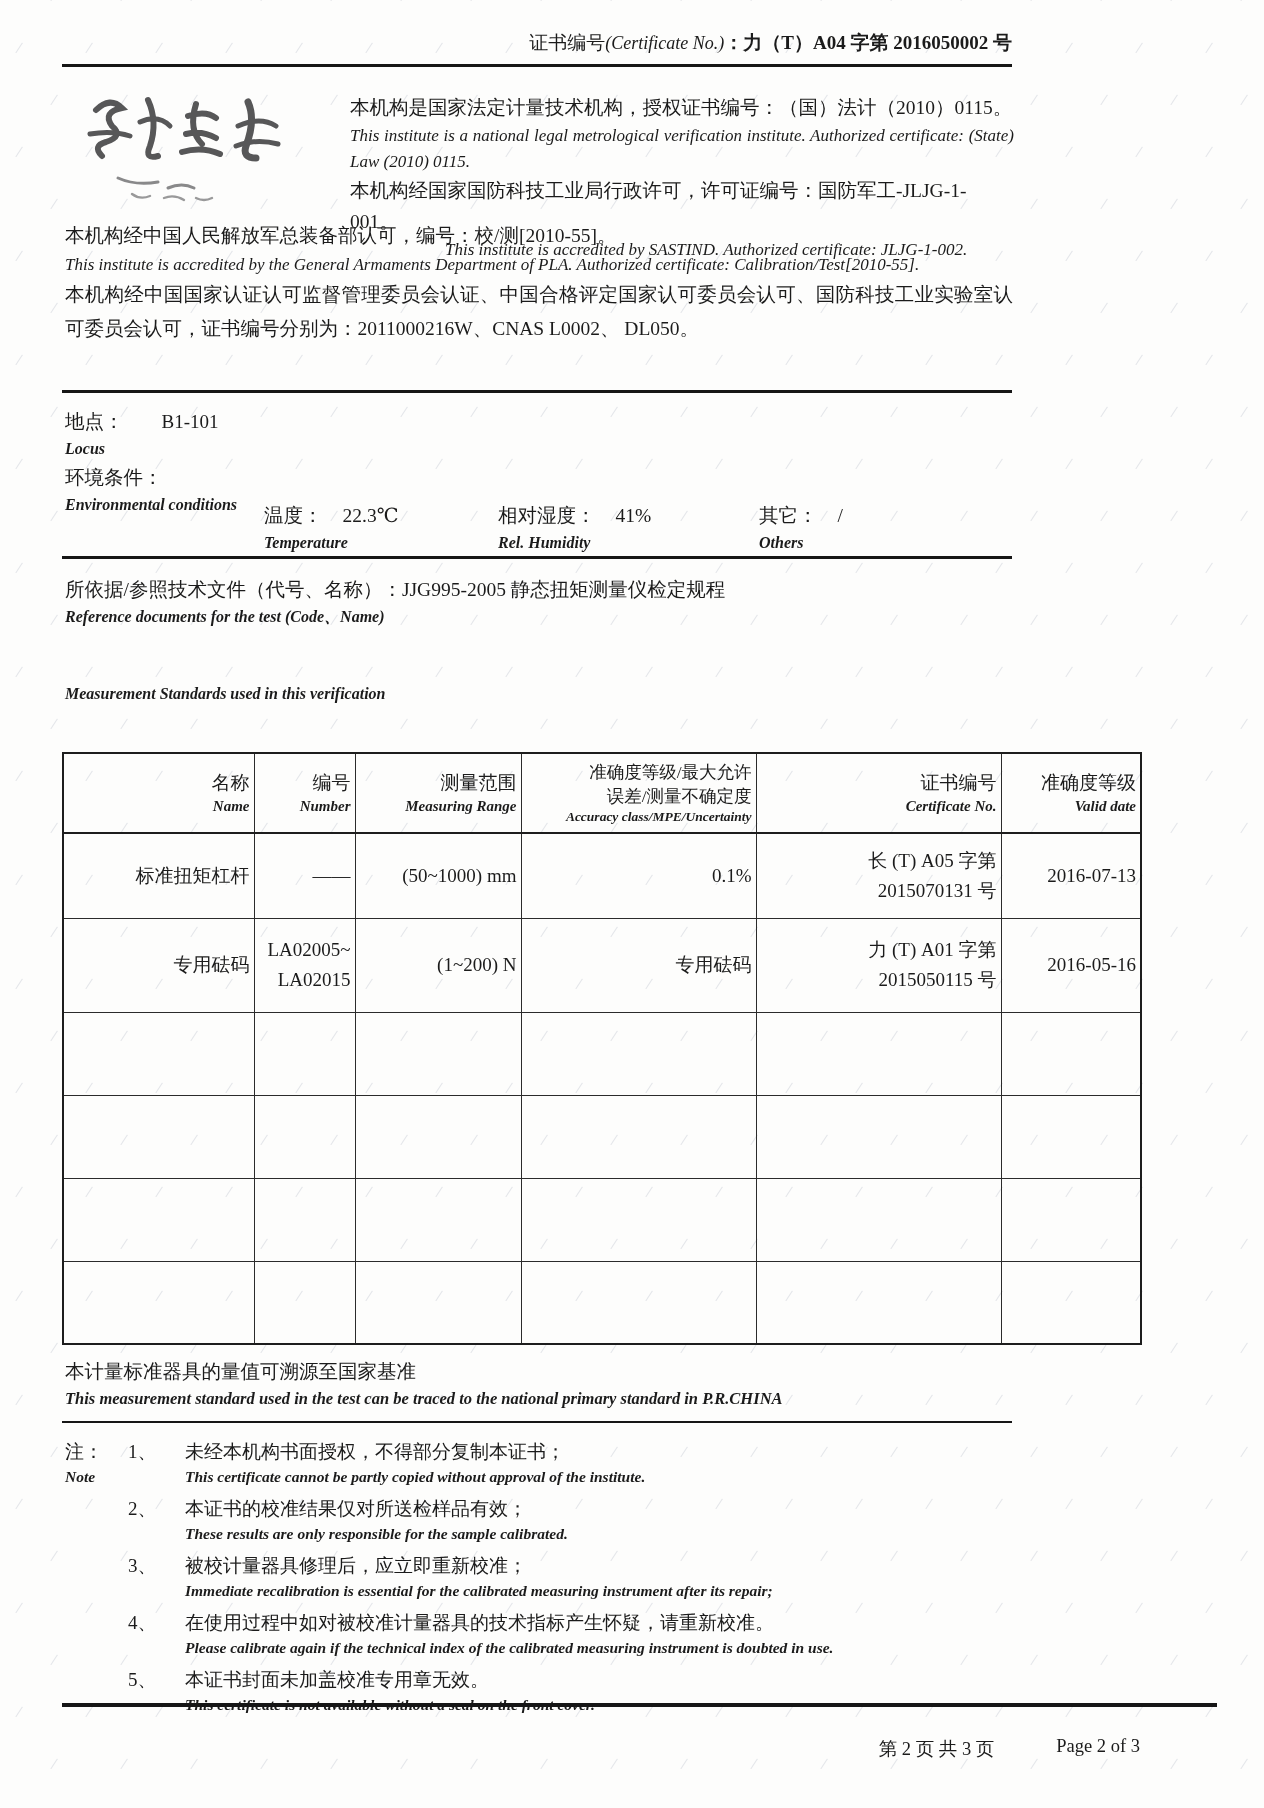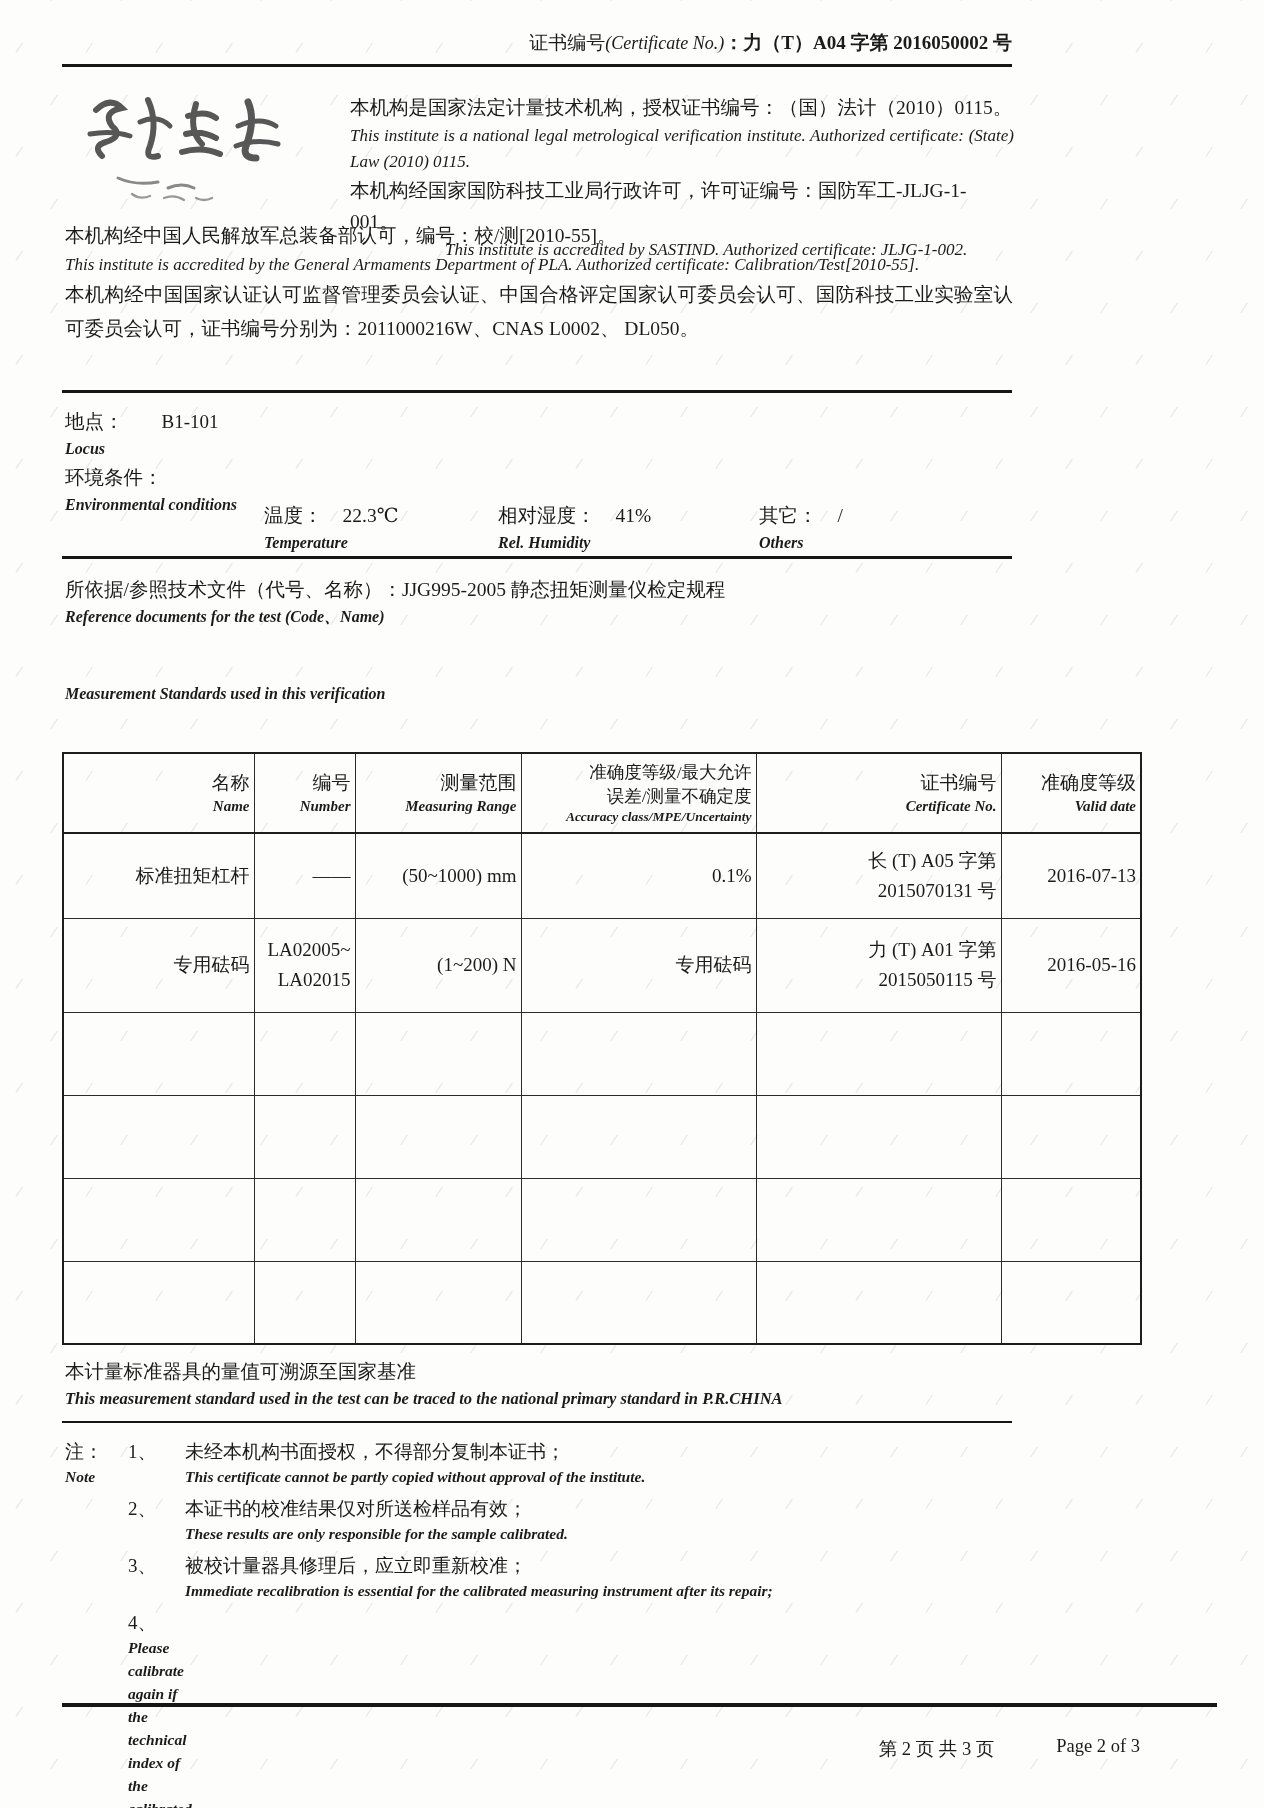--- a/index.html
+++ b/index.html
@@ -871,20 +871,21 @@
 
       <div></div>
       <div class="note-cn">3、</div>
       <div class="note-cn">被校计量器具修理后，应立即重新校准；</div>
       <div></div>
         <div></div>
       <div class="note-en">Immediate recalibration is essential for the calibrated measuring instrument after its repair;</div>
 
       <div></div>
       <div class="note-cn">4、</div>
+      <div class="note-cn">在使用过程中如对被校准计量器具的技术指标产生怀疑，请重新校准。</div>
       <div></div>
         <div></div>
       <div class="note-en">Please calibrate again if the technical index of the calibrated measuring instrument is doubted in use.</div>
 
       <div></div>
       <div class="note-cn">5、</div>
       <div class="note-cn">本证书封面未加盖校准专用章无效。</div>
       <div></div>
         <div></div>
       <div class="note-en">This certificate is not available without a seal on the front cover.</div>

